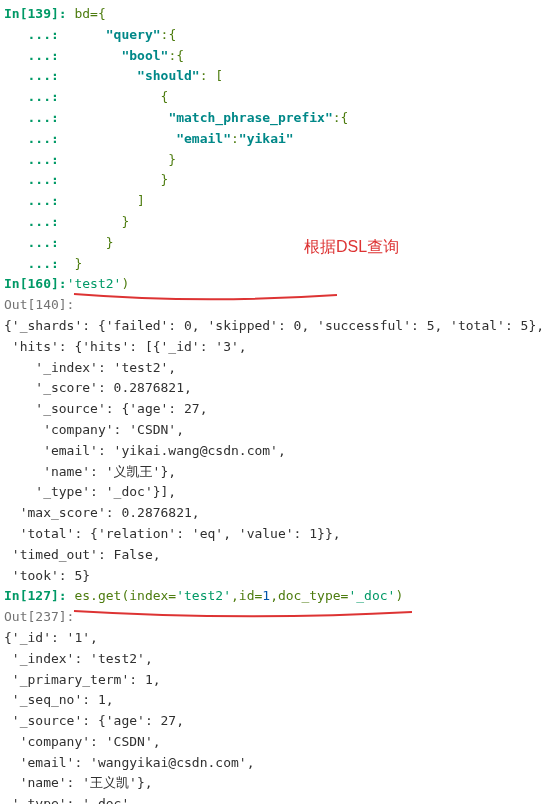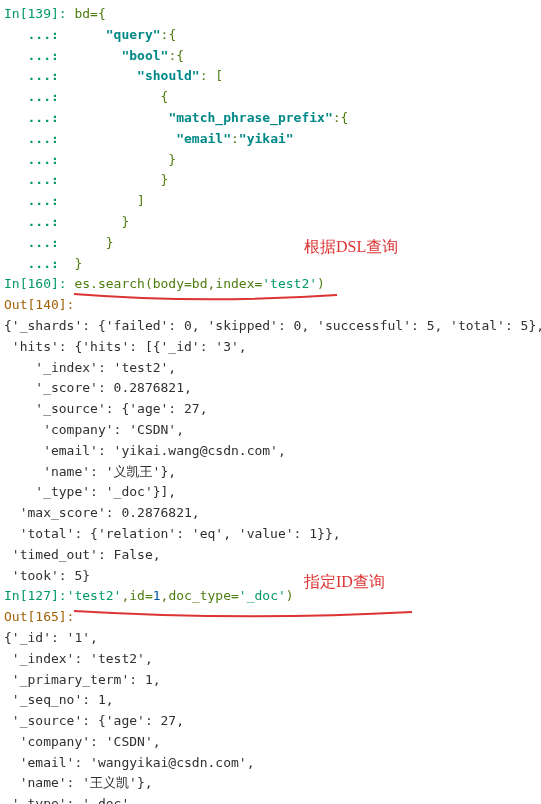--- a/index.html
+++ b/index.html
@@ -11,25 +11,25 @@
       background: #fff;
       color: #303030;
       width: 541px;
     }
     .line {
       white-space: pre;
       display: flex;
     }
     .prompt-in {
       color: #009966;
-      font-weight: normal;
+      font-weight: bold;
       flex-shrink: 0;
     }
     .prompt-out {
-      color: #a16207;
+      color: #737373;
       flex-shrink: 0;
     }
     .prompt-cont {
       color: #009966;
       font-weight: bold;
       flex-shrink: 0;
     }
     .code {
       color: #4d7c0f;
     }
@@ -47,21 +47,21 @@
     }
     .num {
       color: #0055aa;
     }
     .output {
       color: #303030;
     }
     .annot {
       position: absolute;
       color: #dd3333;
-      font-family: Liberation Serif, serif;
+      font-family: Liberation Sans, sans-serif;
       font-size: 16px;
       pointer-events: none;
     }
     .container {
       position: relative;
     }
   </style>
 </head>
 <body>
 
@@ -76,49 +76,48 @@
 <div class="line"><span class="prompt-cont">   ...: </span><span class="code">              </span><span class="key">"email"</span><span class="code">:</span><span class="str">"yikai"</span></div>
 <div class="line"><span class="prompt-cont">   ...: </span><span class="code">             }</span></div>
 <div class="line"><span class="prompt-cont">   ...: </span><span class="code">            }</span></div>
 <div class="line"><span class="prompt-cont">   ...: </span><span class="code">         ]</span></div>
 <div class="line"><span class="prompt-cont">   ...: </span><span class="code">       }</span></div>
 <div class="line"><span class="prompt-cont">   ...: </span><span class="code">     }</span></div>
 <div class="line"><span class="prompt-cont">   ...: </span><span class="code"> }</span></div>
 
 <div class="annot" style="top:230px; left:300px;">根据DSL查询</div>
 
-<div class="line"><span class="prompt-in">In[160]:</span><span class="code"> es.search(body=bd,index=</span><span class="strp">'test2'</span><span class="code">)</span></div>
+<div class="line"><span class="prompt-in">In[160]:</span><span class="strp">'test2'</span><span class="code">)</span></div>
 <svg style="position:absolute; top:288px; left:68px;" width="270" height="12">
       <path d="M2 2 Q 130 12 265 3" stroke="#dd3333" stroke-width="2" fill="none"></path>
     </svg>
 
 <div class="line"><span class="prompt-out">Out[140]:</span></div>
 
 <div class="line output">{'_shards': {'failed': 0, 'skipped': 0, 'successful': 5, 'total': 5},</div>
 <div class="line output"> 'hits': {'hits': [{'_id': '3',</div>
 <div class="line output">    '_index': 'test2',</div>
 <div class="line output">    '_score': 0.2876821,</div>
 <div class="line output">    '_source': {'age': 27,</div>
 <div class="line output">     'company': 'CSDN',</div>
 <div class="line output">     'email': 'yikai.wang@csdn.com',</div>
 <div class="line output">     'name': '义凯王'},</div>
 <div class="line output">    '_type': '_doc'}],</div>
 <div class="line output">  'max_score': 0.2876821,</div>
 <div class="line output">  'total': {'relation': 'eq', 'value': 1}},</div>
 <div class="line output"> 'timed_out': False,</div>
 <div class="line output"> 'took': 5}</div>
 
-<div class="annot" style="top:565px; left:300px;">指定ID查询</div>
 
-<div class="line"><span class="prompt-in">In[127]:</span><span class="strp">'test2'</span><span class="code">,id=</span><span class="num">1</span><span class="code">,doc_type=</span><span class="strp">'_doc'</span><span class="code">)</span></div>
+<div class="line"><span class="prompt-in">In[127]:</span><span class="code"> es.get(index=</span><span class="strp">'test2'</span><span class="code">,id=</span><span class="num">1</span><span class="code">,doc_type=</span><span class="strp">'_doc'</span><span class="code">)</span></div>
 <svg style="position:absolute; top:605px; left:68px;" width="345" height="12">
       <path d="M2 2 Q 170 12 340 3" stroke="#dd3333" stroke-width="2" fill="none"></path>
     </svg>
 
-<div class="line"><span class="prompt-out">Out[165]:</span></div>
+<div class="line"><span class="prompt-out">Out[237]:</span></div>
 
 <div class="line output">{'_id': '1',</div>
 <div class="line output"> '_index': 'test2',</div>
 <div class="line output"> '_primary_term': 1,</div>
 <div class="line output"> '_seq_no': 1,</div>
 <div class="line output"> '_source': {'age': 27,</div>
 <div class="line output">  'company': 'CSDN',</div>
 <div class="line output">  'email': 'wangyikai@csdn.com',</div>
 <div class="line output">  'name': '王义凯'},</div>
 <div class="line output"> '_type': '_doc',</div>

